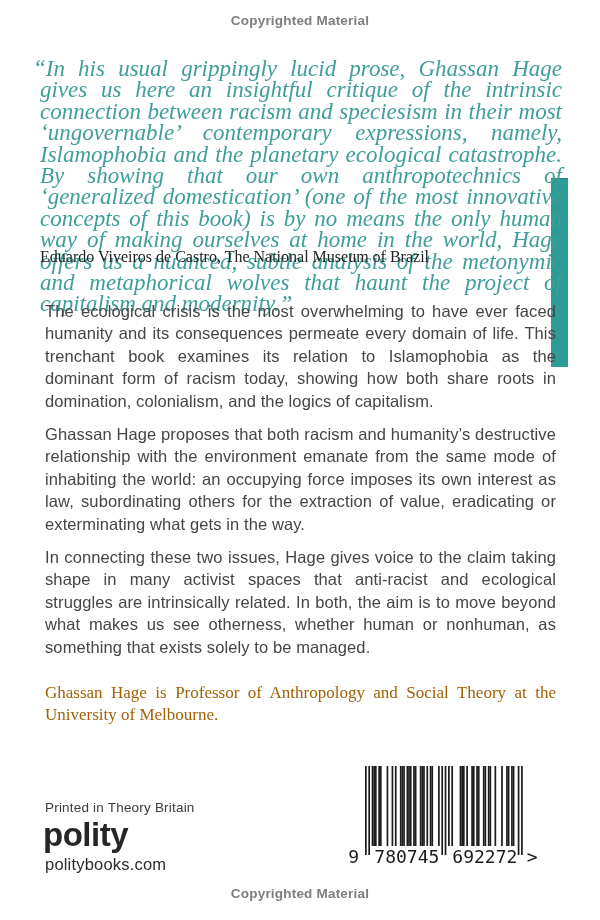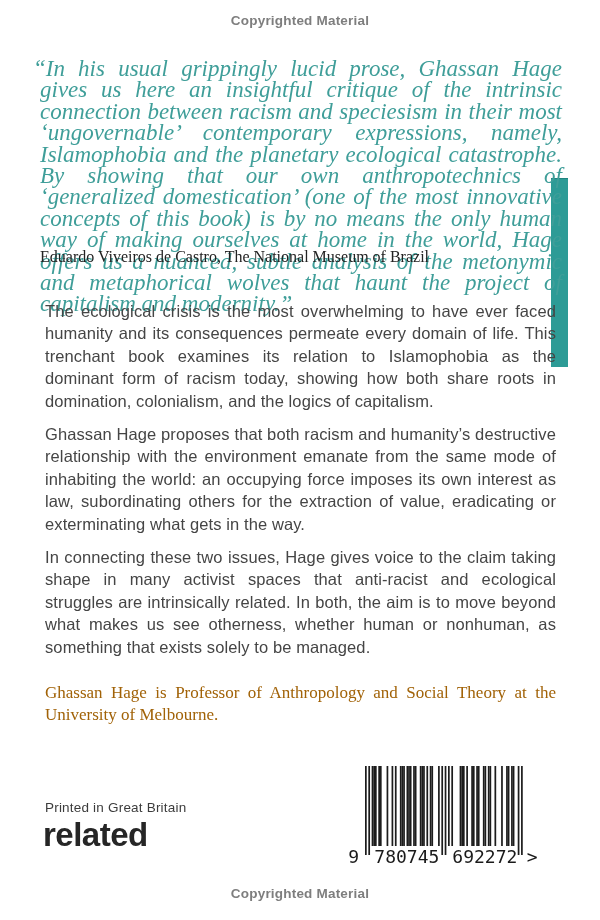--- a/index.html
+++ b/index.html
@@ -53,24 +53,25 @@
   <div class="attribution">Eduardo Viveiros de Castro, The National Museum of Brazil</div>
 
   <div class="blurb">
     <p>The ecological crisis is the most overwhelming to have ever faced humanity and its consequences permeate every domain of life. This trenchant book examines its relation to Islamophobia as the dominant form of racism today, showing how both share roots in domination, colonialism, and the logics of capitalism.</p>
     <p>Ghassan Hage proposes that both racism and humanity’s destructive relationship with the environment emanate from the same mode of inhabiting the world: an occupying force imposes its own interest as law, subordinating others for the extraction of value, eradicating or exterminating what gets in the way.</p>
     <p>In connecting these two issues, Hage gives voice to the claim taking shape in many activist spaces that anti-racist and ecological struggles are intrinsically related. In both, the aim is to move beyond what makes us see otherness, whether human or nonhuman, as something that exists solely to be managed.</p>
   </div>
 
   <div class="bio">Ghassan Hage is Professor of Anthropology and Social Theory at the University of Melbourne.</div>
 
-  <div class="printed-in">Printed in Great Britain</div>
+  <div class="printed-in">Printed in Theory Britain</div>
 
-  <div class="polity-logo">related</div>
+  <div class="polity-logo">polity</div>
 
+  <div class="polity-site">politybooks.com</div>
 
   <div class="barcode">
       <svg width="200" height="104">
         <rect x="22.00" y="0" width="1.71" height="89" fill="#1c1c1c"></rect>
         <rect x="25.32" y="0" width="1.71" height="89" fill="#1c1c1c"></rect>
         <rect x="28.64" y="0" width="1.71" height="80" fill="#1c1c1c"></rect>
         <rect x="30.30" y="0" width="1.71" height="80" fill="#1c1c1c"></rect>
         <rect x="31.96" y="0" width="1.71" height="80" fill="#1c1c1c"></rect>
         <rect x="35.28" y="0" width="1.71" height="80" fill="#1c1c1c"></rect>
         <rect x="36.94" y="0" width="1.71" height="80" fill="#1c1c1c"></rect>

